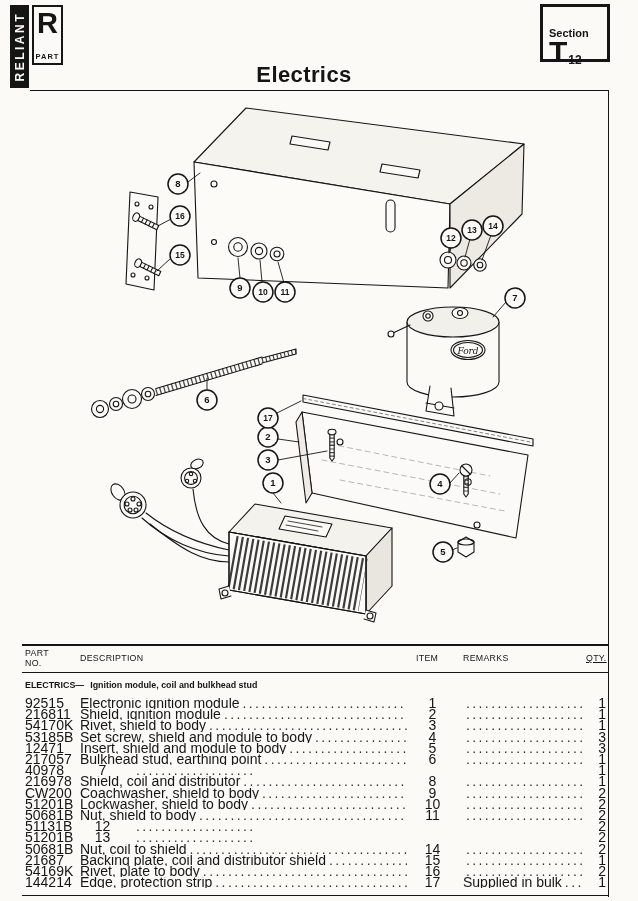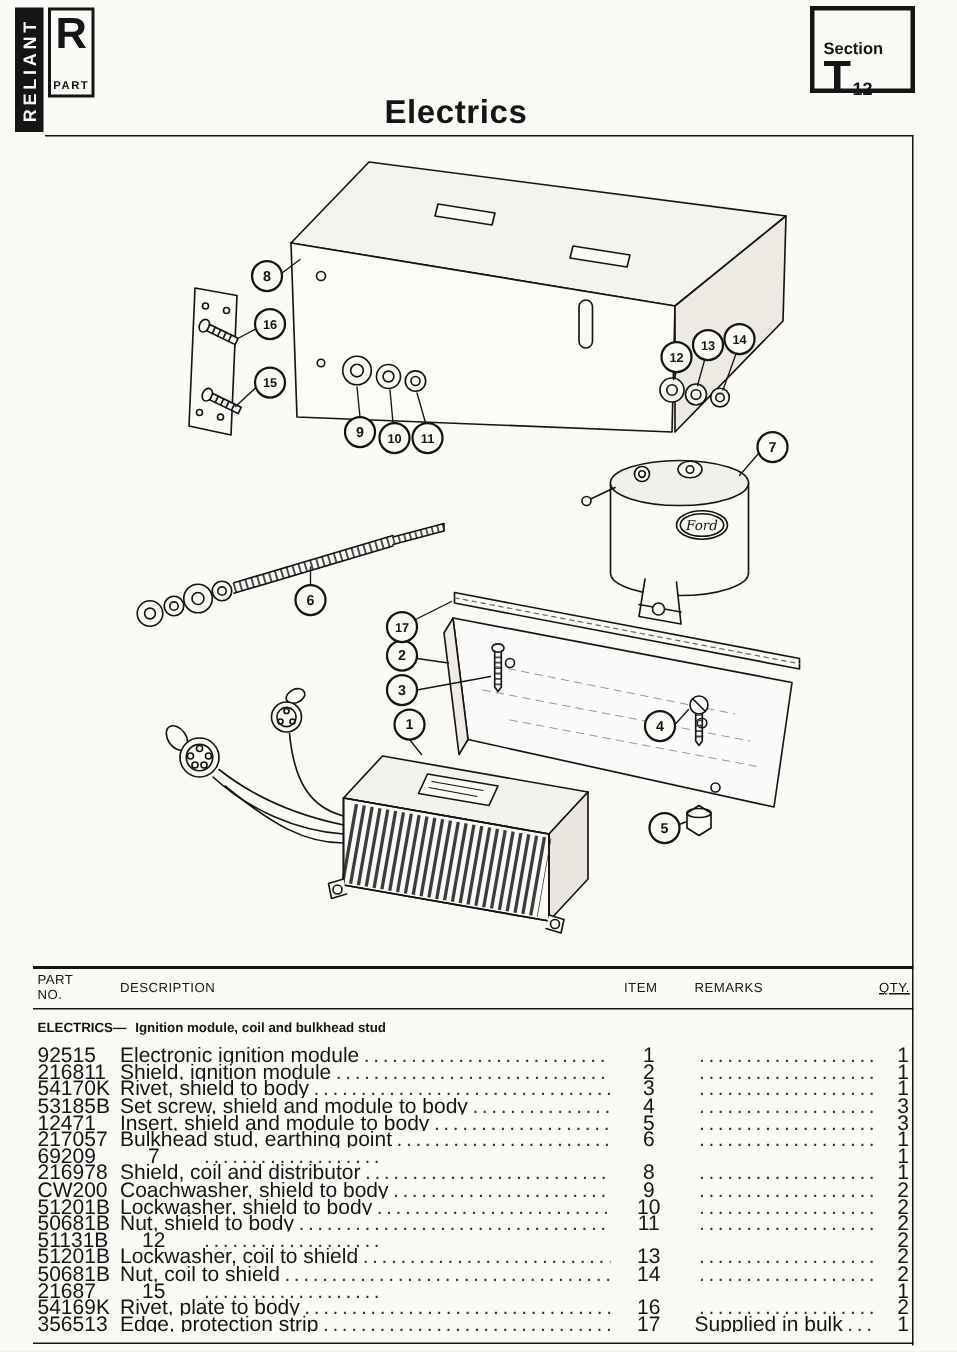--- a/index.html
+++ b/index.html
@@ -412,21 +412,21 @@
       </span>
       <span class="c-item">6</span>
       <span class="c-remarks">
         <span class="txt"></span>
         <span class="dots"></span>
       </span>
       <span class="c-qty">1</span>
     </div>
 
     <div class="t-row">
-      <span class="c-part">69209</span>
+      <span class="c-part">40978</span>
       <span class="c-item">7</span>
       <span class="c-remarks">
         <span class="txt"></span>
         <span class="dots"></span>
       </span>
       <span class="c-qty">1</span>
     </div>
 
     <div class="t-row">
       <span class="c-part">216978</span>
@@ -489,24 +489,20 @@
       <span class="c-item">12</span>
       <span class="c-remarks">
         <span class="txt"></span>
         <span class="dots"></span>
       </span>
       <span class="c-qty">2</span>
     </div>
 
     <div class="t-row">
       <span class="c-part">51201B</span>
-      <span class="c-desc">
-        <span class="txt">Lockwasher, coil to shield</span>
-        <span class="dots"></span>
-      </span>
       <span class="c-item">13</span>
       <span class="c-remarks">
         <span class="txt"></span>
         <span class="dots"></span>
       </span>
       <span class="c-qty">2</span>
     </div>
 
     <div class="t-row">
       <span class="c-part">50681B</span>
@@ -517,20 +513,24 @@
       <span class="c-item">14</span>
       <span class="c-remarks">
         <span class="txt"></span>
         <span class="dots"></span>
       </span>
       <span class="c-qty">2</span>
     </div>
 
     <div class="t-row">
       <span class="c-part">21687</span>
+      <span class="c-desc">
+        <span class="txt">Backing plate, coil and distributor shield</span>
+        <span class="dots"></span>
+      </span>
       <span class="c-item">15</span>
       <span class="c-remarks">
         <span class="txt"></span>
         <span class="dots"></span>
       </span>
       <span class="c-qty">1</span>
     </div>
 
     <div class="t-row">
       <span class="c-part">54169K</span>
@@ -540,21 +540,21 @@
       </span>
       <span class="c-item">16</span>
       <span class="c-remarks">
         <span class="txt"></span>
         <span class="dots"></span>
       </span>
       <span class="c-qty">2</span>
     </div>
 
     <div class="t-row">
-      <span class="c-part">356513</span>
+      <span class="c-part">144214</span>
       <span class="c-desc">
         <span class="txt">Edge, protection strip</span>
         <span class="dots"></span>
       </span>
       <span class="c-item">17</span>
       <span class="c-remarks">
         <span class="txt">Supplied in bulk</span>
         <span class="dots"></span>
       </span>
       <span class="c-qty">1</span>

